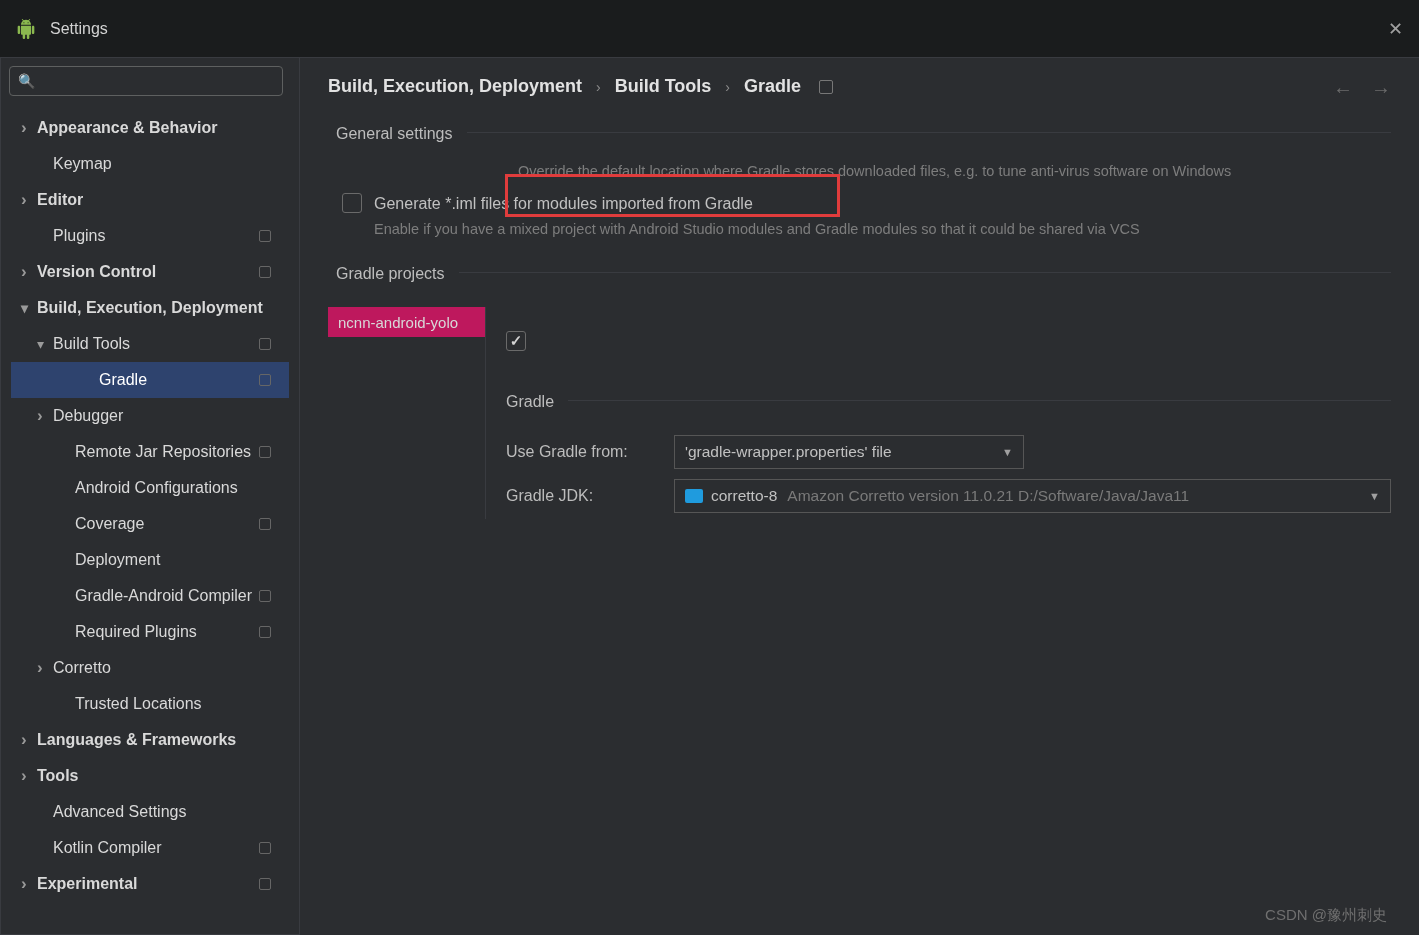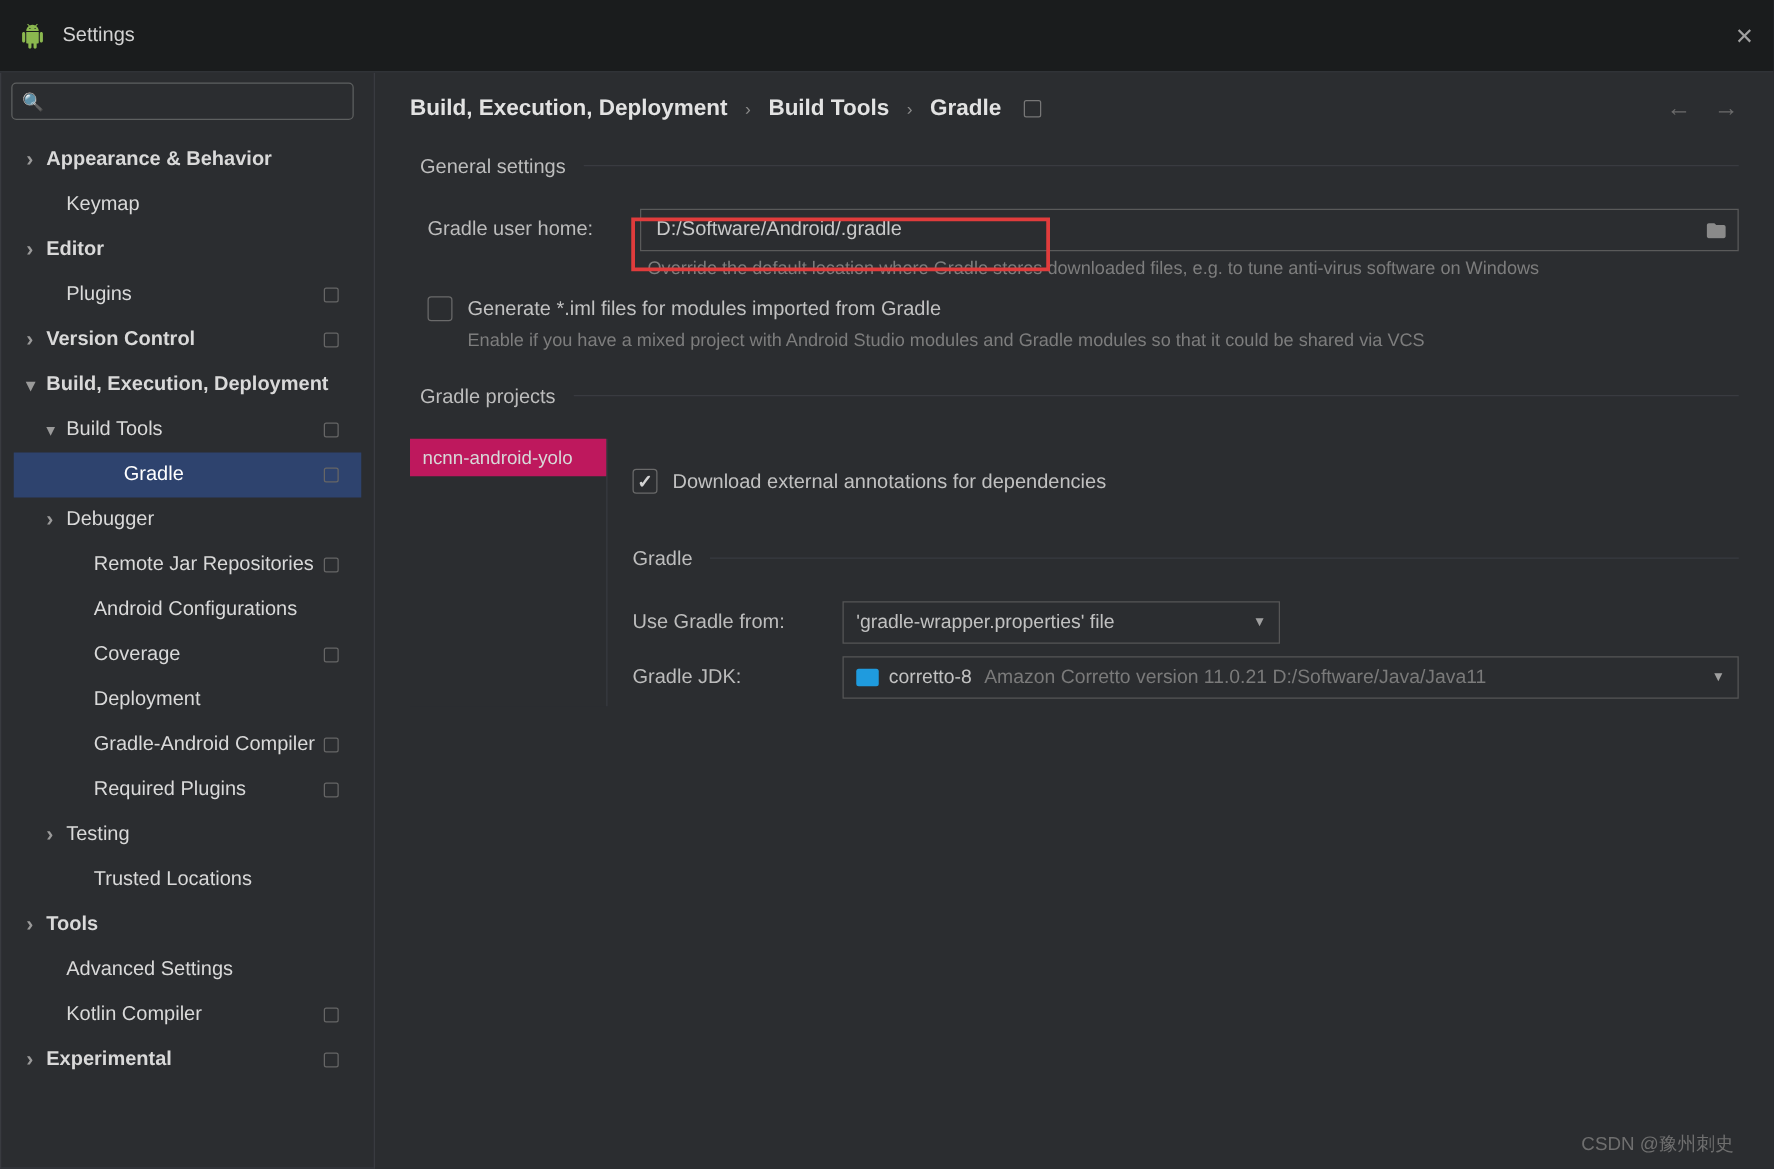--- a/index.html
+++ b/index.html
@@ -171,25 +171,29 @@
           <span>Gradle-Android Compiler</span>
           <span class="ind"></span>
         </div>
         <div class="tree-item lvl2">
           <span class="arrow none"></span>
           <span>Required Plugins</span>
           <span class="ind"></span>
         </div>
         <div class="tree-item lvl1">
           <span class="arrow right"></span>
-          <span>Testing</span>
+          <span>Corretto</span>
         </div>
         <div class="tree-item lvl2">
           <span class="arrow none"></span>
           <span>Trusted Locations</span>
+        </div>
+        <div class="tree-item lvl0">
+          <span class="arrow right"></span>
+          <span>Languages &amp; Frameworks</span>
         </div>
         <div class="tree-item lvl0">
           <span class="arrow right"></span>
           <span>Tools</span>
         </div>
         <div class="tree-item lvl1">
           <span class="arrow none"></span>
           <span>Advanced Settings</span>
         </div>
         <div class="tree-item lvl1">
@@ -217,52 +221,40 @@
     <div class="nav-arrows">
       <span>←</span>
       <span>→</span>
     </div>
 
     <div class="section-head">
       <div class="section-title">General settings</div>
       <hr>
     </div>
 
-    <div class="form-row">
-      <label class="form-label">Gradle user home:</label>
-      <div class="input-wrap">
-        <input class="text-input" value="D:/Software/Android/.gradle" style="">
-        <span class="browse">
-          <svg width="18" height="16" viewBox="0 0 24 20" class="folder-icon">
-              <path d="M10 4H4c-1.1 0-2 .9-2 2v12c0 1.1.9 2 2 2h16c1.1 0 2-.9 2-2V8c0-1.1-.9-2-2-2h-8l-2-2z"></path>
-            </svg>
-        </span>
-      </div>
-    </div>
     <div class="hint">Override the default location where Gradle stores downloaded files, e.g. to tune anti-virus software on Windows</div>
 
     <div class="checkbox-row">
       <div class="checkbox"></div>
       <div class="checkbox-label">Generate *.iml files for modules imported from Gradle</div>
     </div>
     <div class="checkbox-hint">Enable if you have a mixed project with Android Studio modules and Gradle modules so that it could be shared via VCS</div>
 
     <div class="section-head">
       <div class="section-title">Gradle projects</div>
       <hr>
     </div>
 
     <div class="projects-area">
       <div class="projects-list">
         <div class="project-item">ncnn-android-yolo</div>
       </div>
       <div class="projects-detail">
         <div class="checkbox-row" style="margin-left:0">
           <div class="checkbox checked"></div>
-          <div class="checkbox-label">Download external annotations for dependencies</div>
         </div>
 
         <div class="gradle-sub">
           <div class="section-head">
             <div class="section-title" style="margin-left:0">Gradle</div>
             <hr>
           </div>
 
           <div class="form-row">
             <label class="form-label">Use Gradle from:</label>

